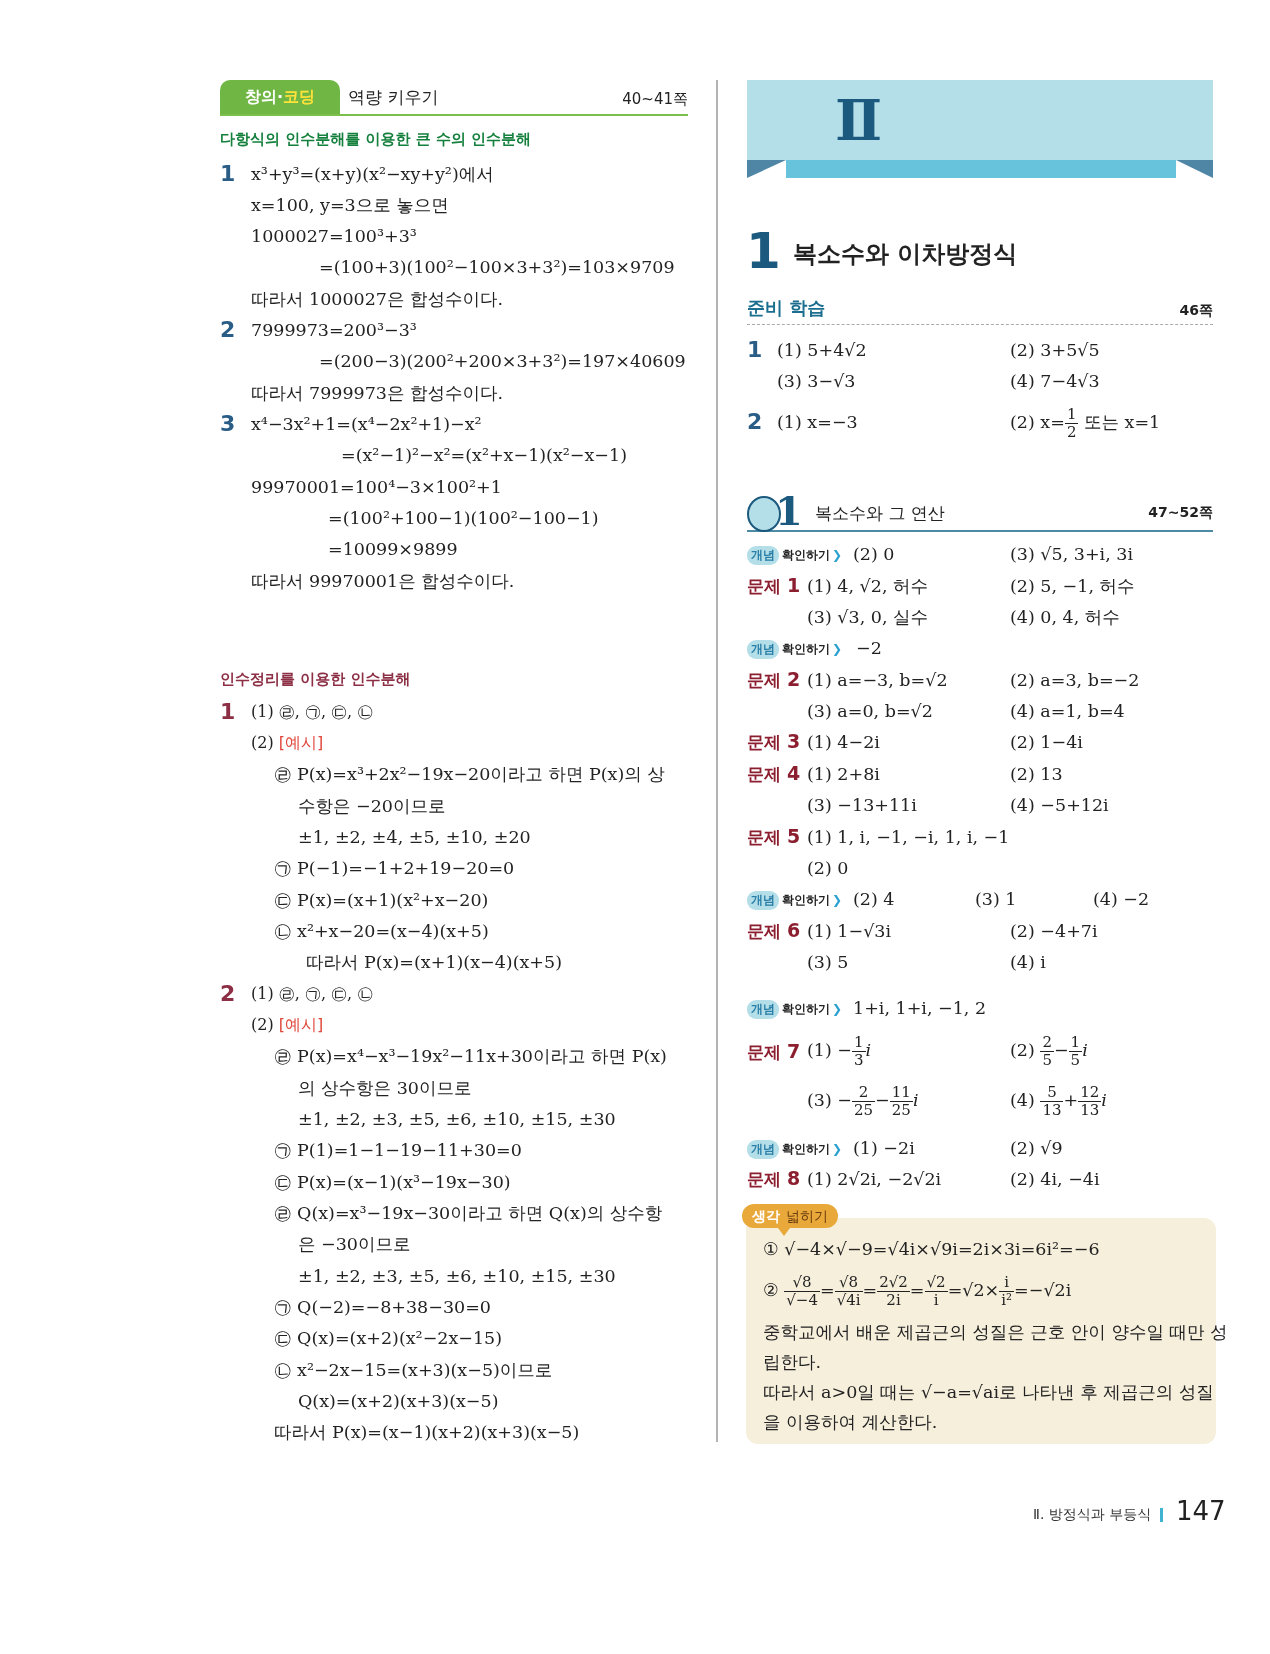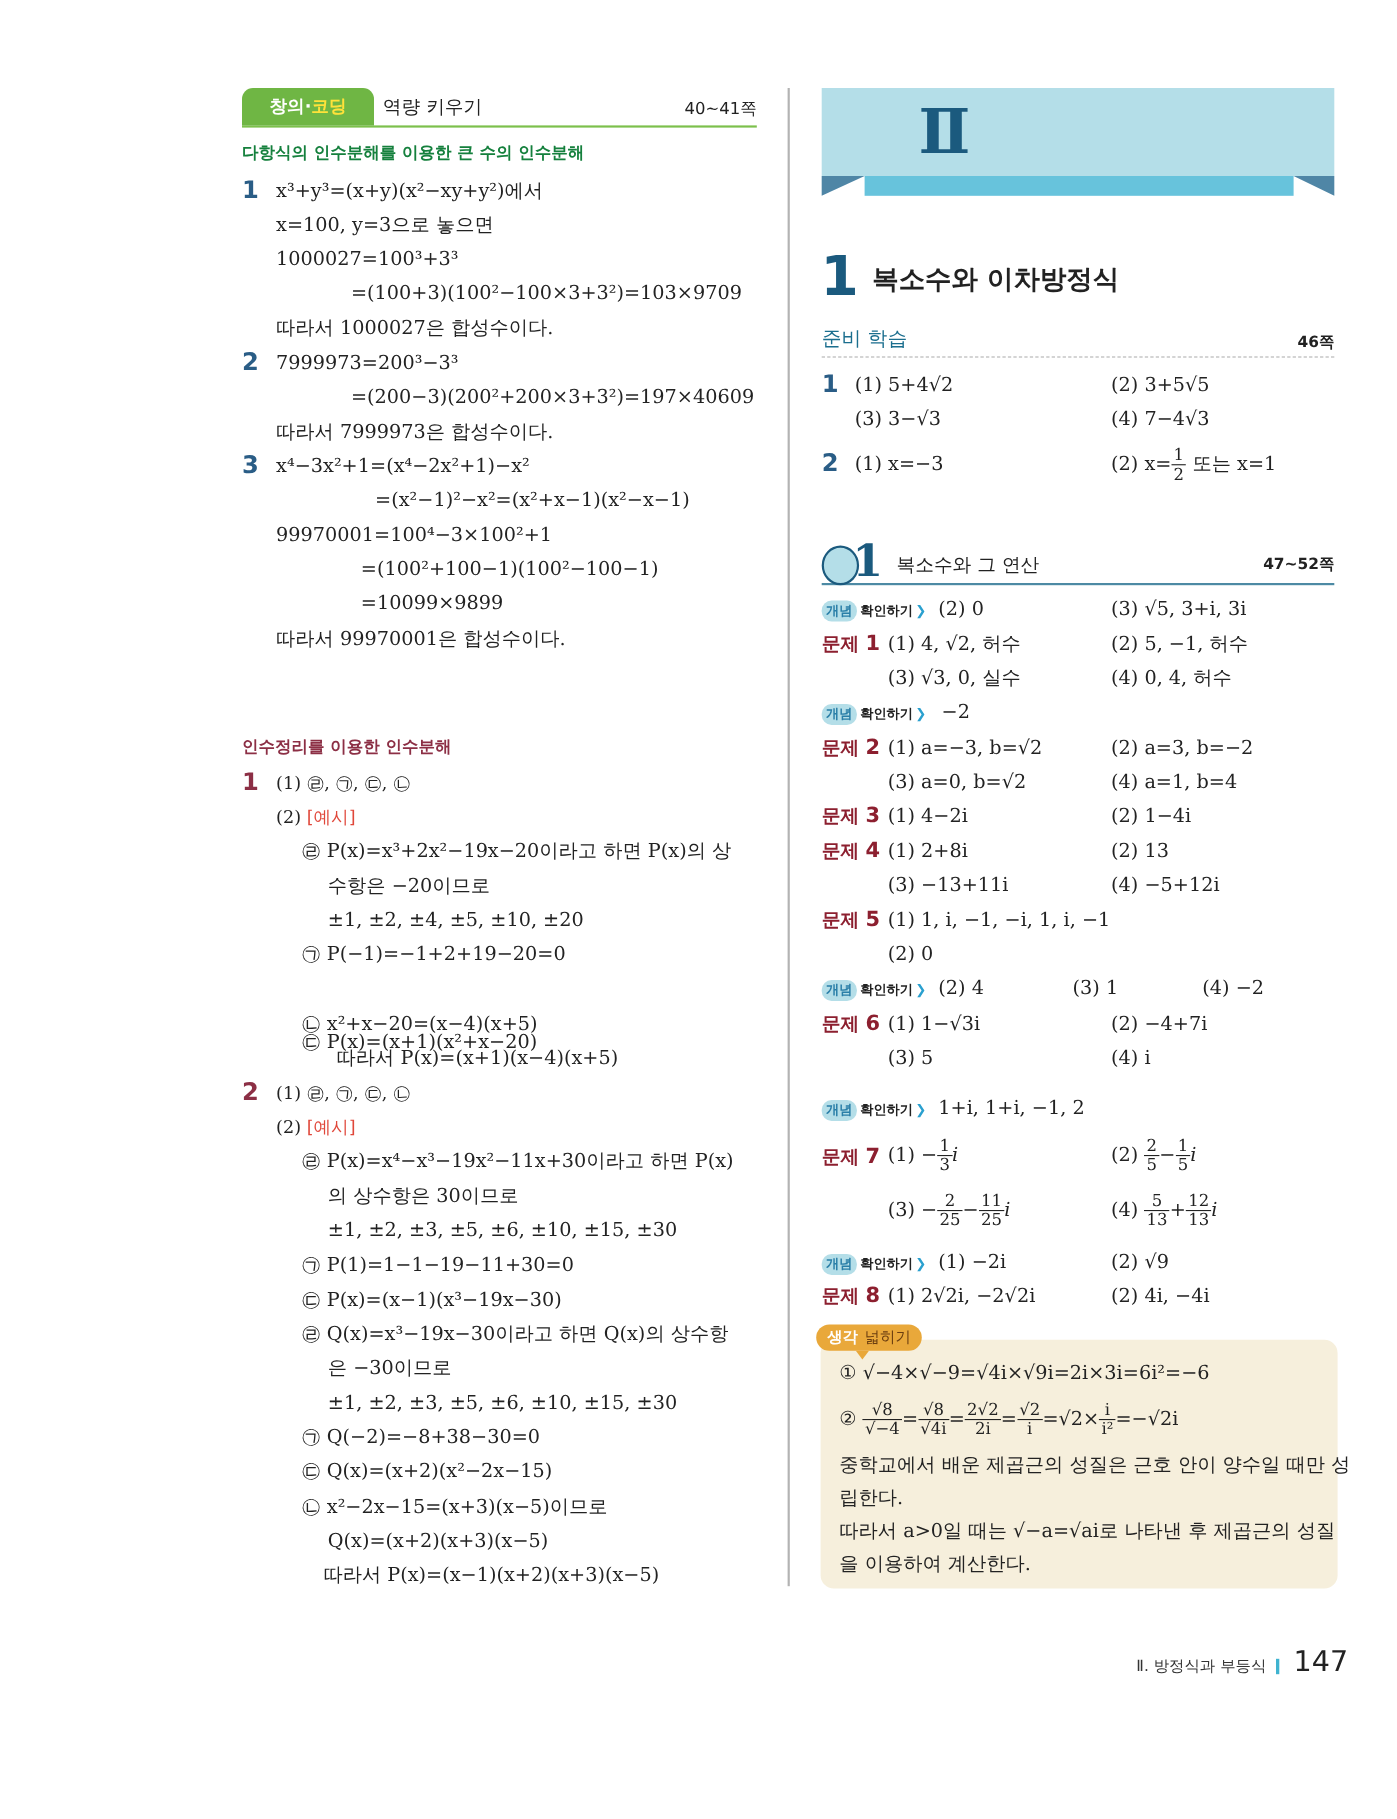--- a/index.html
+++ b/index.html
@@ -24,21 +24,21 @@
   .banner{position:absolute;left:747px;top:80px;width:466px;height:80px;background:#b4dee8;}
   .banner-strip{position:absolute;left:786px;top:160px;width:390px;height:18px;background:#67c3dc;}
   .banner-fold-l{position:absolute;left:747px;top:160px;width:0;height:0;border-top:18px solid #4f86a6;border-right:39px solid transparent;}
   .banner-fold-r{position:absolute;left:1176px;top:160px;width:0;height:0;border-top:18px solid #4f86a6;border-left:37px solid transparent;}
   .banner .roman{position:absolute;left:88px;top:8px;font-family:"DejaVu Serif","Liberation Serif",serif;font-weight:bold;font-size:56px;color:#1b5a7e;line-height:64px;}
   .banner .btitle{position:absolute;left:146px;top:20px;font-family:"DejaVu Sans","Liberation Sans",sans-serif;font-weight:bold;font-size:32px;color:#1b5a7e;}
   .banner .btitle small{font-size:19px;}
   .chap-num{position:absolute;left:746px;top:224px;font-family:"DejaVu Sans","Liberation Sans",sans-serif;font-weight:bold;font-size:50px;color:#1b5a7e;line-height:54px;}
   .chap-title{position:absolute;left:793px;top:238px;font-family:"DejaVu Sans","Liberation Sans",sans-serif;font-weight:bold;font-size:24px;color:#222;}
   .prep{position:absolute;left:747px;top:296px;width:466px;height:28px;border-bottom:1px dashed #aaa;}
-  .prep .t{position:absolute;left:0;top:0;font-family:"DejaVu Sans","Liberation Sans",sans-serif;font-weight:normal;font-size:18px;color:#1b6e8e;}
+  .prep .t{position:absolute;left:0;top:0;font-family:"DejaVu Sans","Liberation Sans",sans-serif;font-weight:bold;font-size:18px;color:#1b6e8e;}
   .prep .p{position:absolute;right:0;top:6px;font-family:"DejaVu Sans","Liberation Sans",sans-serif;font-size:14px;font-weight:bold;color:#222;}
   .sec{position:absolute;left:747px;top:494px;width:466px;height:36px;border-bottom:2px solid #4d8aa4;}
   .sec .circ{position:absolute;left:0;top:2px;width:30px;height:32px;border-radius:50%;background:#b4dee8;border:2px solid #1b5a7e;}
   .sec .one{position:absolute;left:28px;top:-4px;font-family:"DejaVu Serif","Liberation Serif",serif;font-weight:bold;font-size:40px;color:#1b5a7e;line-height:42px;}
   .sec .t{position:absolute;left:68px;top:8px;font-family:"DejaVu Sans","Liberation Sans",sans-serif;font-size:17px;color:#222;}
   .sec .p{position:absolute;right:0;top:10px;font-family:"DejaVu Sans","Liberation Sans",sans-serif;font-size:14px;font-weight:bold;color:#222;}
   .concept{position:absolute;font-family:"DejaVu Sans","Liberation Sans",sans-serif;font-size:12px;font-weight:bold;white-space:nowrap;}
   .concept .pill{display:inline-block;background:#b4dee8;color:#2a7fa8;border-radius:9px;padding:1px 4px;margin-right:3px;}
   .concept .chk{color:#222;}
   .concept .arr{color:#2aa0cf;margin-left:2px;}
@@ -91,40 +91,40 @@
 
 <div class="subhead" style="left:220px;top:670px;color:#8c2f45;">인수정리를 이용한 인수분해</div>
 
 <div class="num maroon" style="left:220px;top:700px;">1</div>
 <div class="line" style="left:251px;top:700px;font-size:16px;">(1) ㉣, ㉠, ㉢, ㉡</div>
 <div class="line" style="left:251px;top:731px;font-size:16px;"><span>(2)</span> <span class="red">[예시]</span></div>
 <div class="line" style="left:274px;top:762px;">㉣ P(x)=x³+2x²−19x−20이라고 하면 P(x)의 상</div>
 <div class="line" style="left:298px;top:794px;">수항은 −20이므로</div>
 <div class="line" style="left:298px;top:825px;">±1, ±2, ±4, ±5, ±10, ±20</div>
 <div class="line" style="left:274px;top:856px;">㉠ P(−1)=−1+2+19−20=0</div>
-<div class="line" style="left:274px;top:936px;">㉢ P(x)=(x+1)(x²+x−20)</div>
+<div class="line" style="left:274px;top:888px;">㉢ P(x)=(x+1)(x²+x−20)</div>
 <div class="line" style="left:274px;top:919px;">㉡ x²+x−20=(x−4)(x+5)</div>
 <div class="line" style="left:274px;top:950px;margin-left:32px;">따라서 P(x)=(x+1)(x−4)(x+5)</div>
 
 <div class="num maroon" style="left:220px;top:982px;">2</div>
 <div class="line" style="left:251px;top:982px;font-size:16px;">(1) ㉣, ㉠, ㉢, ㉡</div>
 <div class="line" style="left:251px;top:1013px;font-size:16px;"><span>(2)</span> <span class="red">[예시]</span></div>
 <div class="line" style="left:274px;top:1044px;">㉣ P(x)=x⁴−x³−19x²−11x+30이라고 하면 P(x)</div>
 <div class="line" style="left:298px;top:1076px;">의 상수항은 30이므로</div>
 <div class="line" style="left:298px;top:1107px;">±1, ±2, ±3, ±5, ±6, ±10, ±15, ±30</div>
 <div class="line" style="left:274px;top:1138px;">㉠ P(1)=1−1−19−11+30=0</div>
 <div class="line" style="left:274px;top:1170px;">㉢ P(x)=(x−1)(x³−19x−30)</div>
 <div class="line" style="left:274px;top:1201px;">㉣ Q(x)=x³−19x−30이라고 하면 Q(x)의 상수항</div>
 <div class="line" style="left:298px;top:1232px;">은 −30이므로</div>
 <div class="line" style="left:298px;top:1264px;">±1, ±2, ±3, ±5, ±6, ±10, ±15, ±30</div>
 <div class="line" style="left:274px;top:1295px;">㉠ Q(−2)=−8+38−30=0</div>
 <div class="line" style="left:274px;top:1326px;">㉢ Q(x)=(x+2)(x²−2x−15)</div>
 <div class="line" style="left:274px;top:1358px;">㉡ x²−2x−15=(x+3)(x−5)이므로</div>
 <div class="line" style="left:298px;top:1389px;">Q(x)=(x+2)(x+3)(x−5)</div>
-<div class="line" style="left:274px;top:1420px;margin-left:20px;">따라서 P(x)=(x−1)(x+2)(x+3)(x−5)</div>
+<div class="line" style="left:274px;top:1420px;">따라서 P(x)=(x−1)(x+2)(x+3)(x−5)</div>
 
 <div class="divider"></div>
 
 <div class="banner">
   <div class="roman">Ⅱ</div>
 </div>
 <div class="banner-strip"></div>
 <div class="banner-fold-l"></div>
 <div class="banner-fold-r"></div>
 

